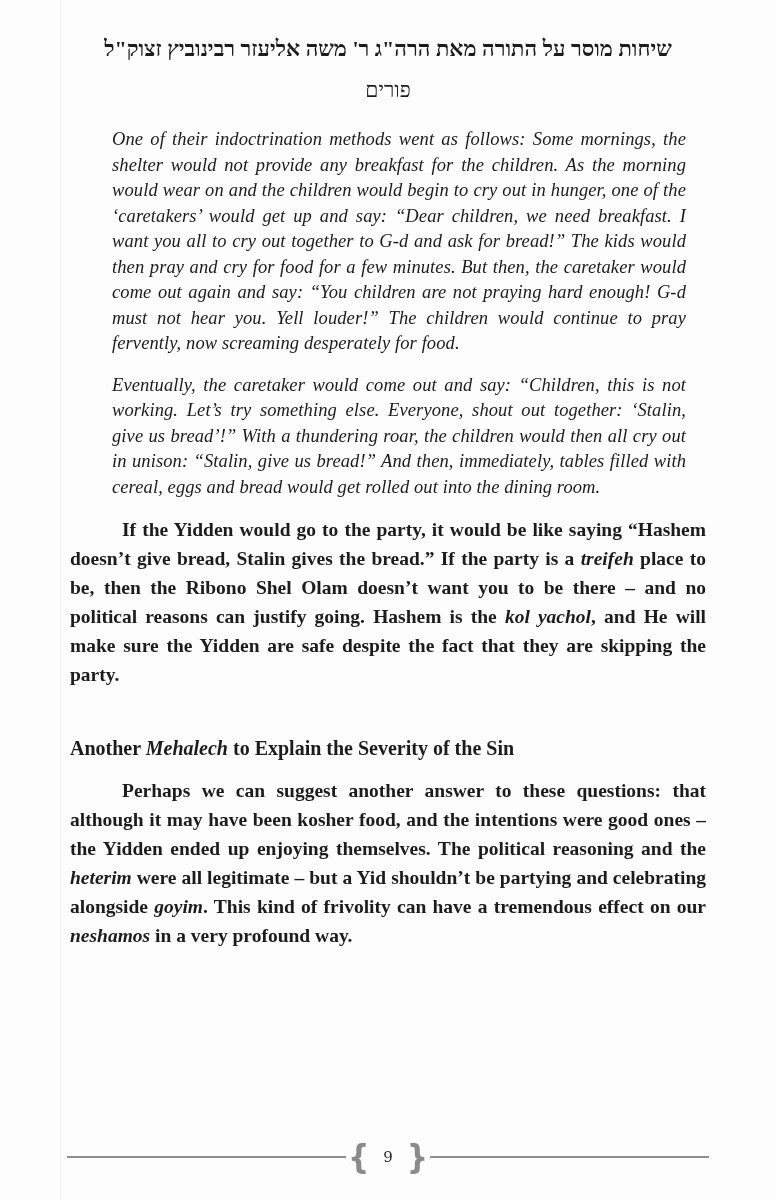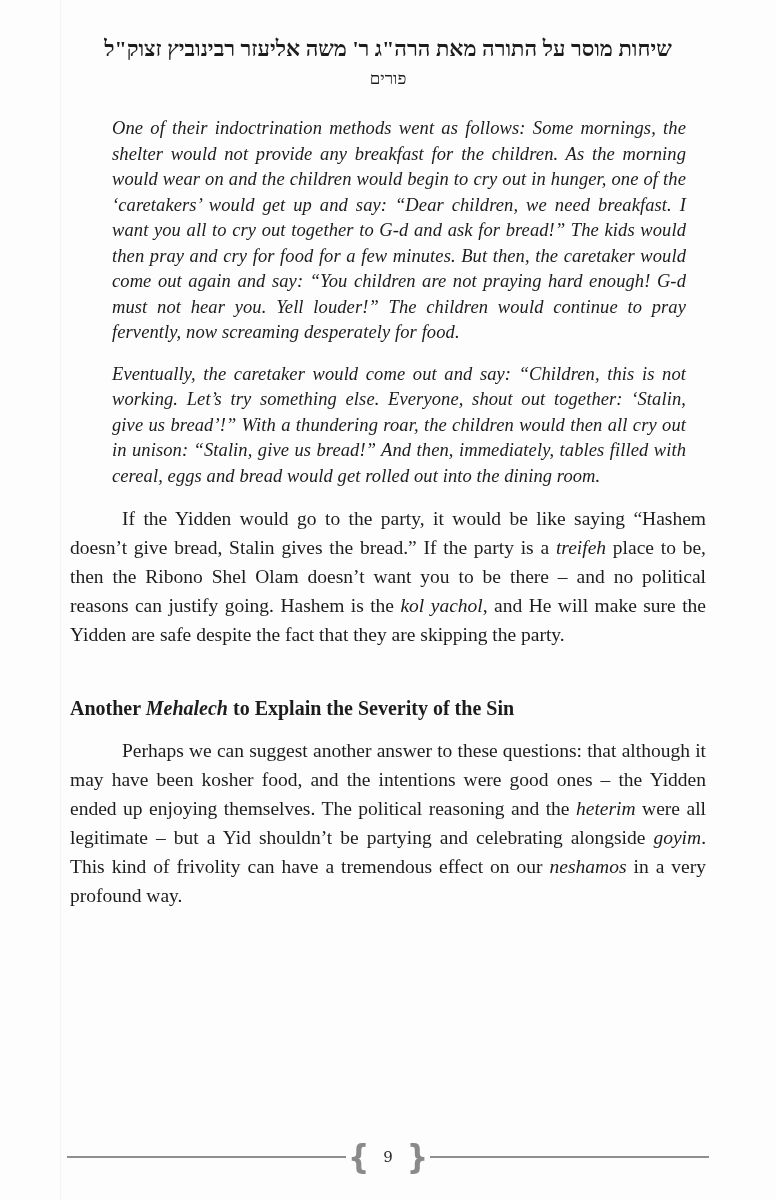--- a/index.html
+++ b/index.html
@@ -28,42 +28,43 @@
     direction: rtl;
     text-align: center;
     font-weight: bold;
     font-size: 22px;
     line-height: 26px;
     font-family: "Liberation Serif", "DejaVu Serif", "DejaVu Sans", serif;
   }
   .hebrew-subtitle {
     direction: rtl;
     text-align: center;
-    font-size: 17px;
+    font-size: 21px;
     line-height: 22px;
-    margin-top: 6px;
+    margin-top: 17px;
     font-family: "Liberation Serif", "DejaVu Serif", "DejaVu Sans", serif;
   }
 
   blockquote.quote {
     font-style: italic;
     text-align: justify;
     font-size: 18.5px;
     line-height: 25.5px;
     margin: 26px 20px 0 42px;
     letter-spacing: 0.1px;
   }
   blockquote.quote + blockquote.quote { margin-top: 16px; }
 
   p.body {
     text-align: justify;
     font-size: 19.5px;
     line-height: 29px;
     margin: 15px 0 0 0;
     text-indent: 52px;
+    font-weight: bold;
   }
   p.body + p.body { margin-top: 11px; }
 
   h2.section-heading {
     font-size: 20px;
     line-height: 26px;
     font-weight: bold;
     margin: 46px 0 0 0;
     text-decoration-thickness: 2px;
     text-underline-offset: 3px;

